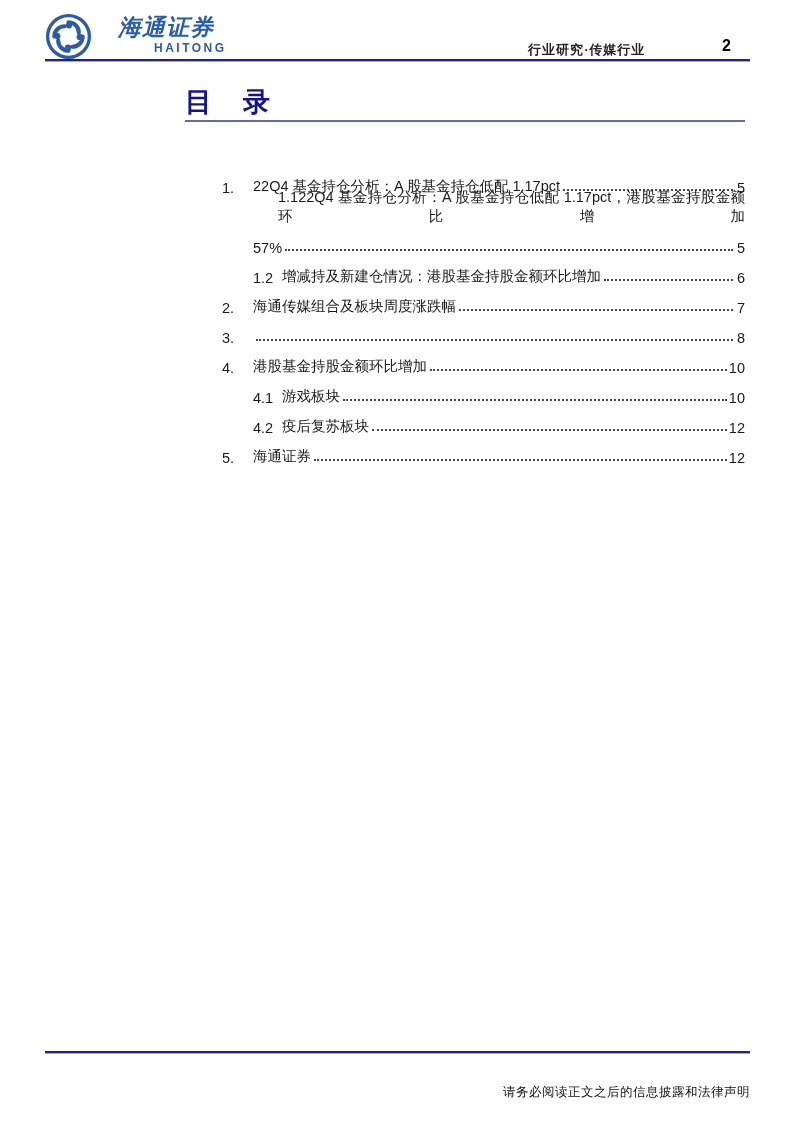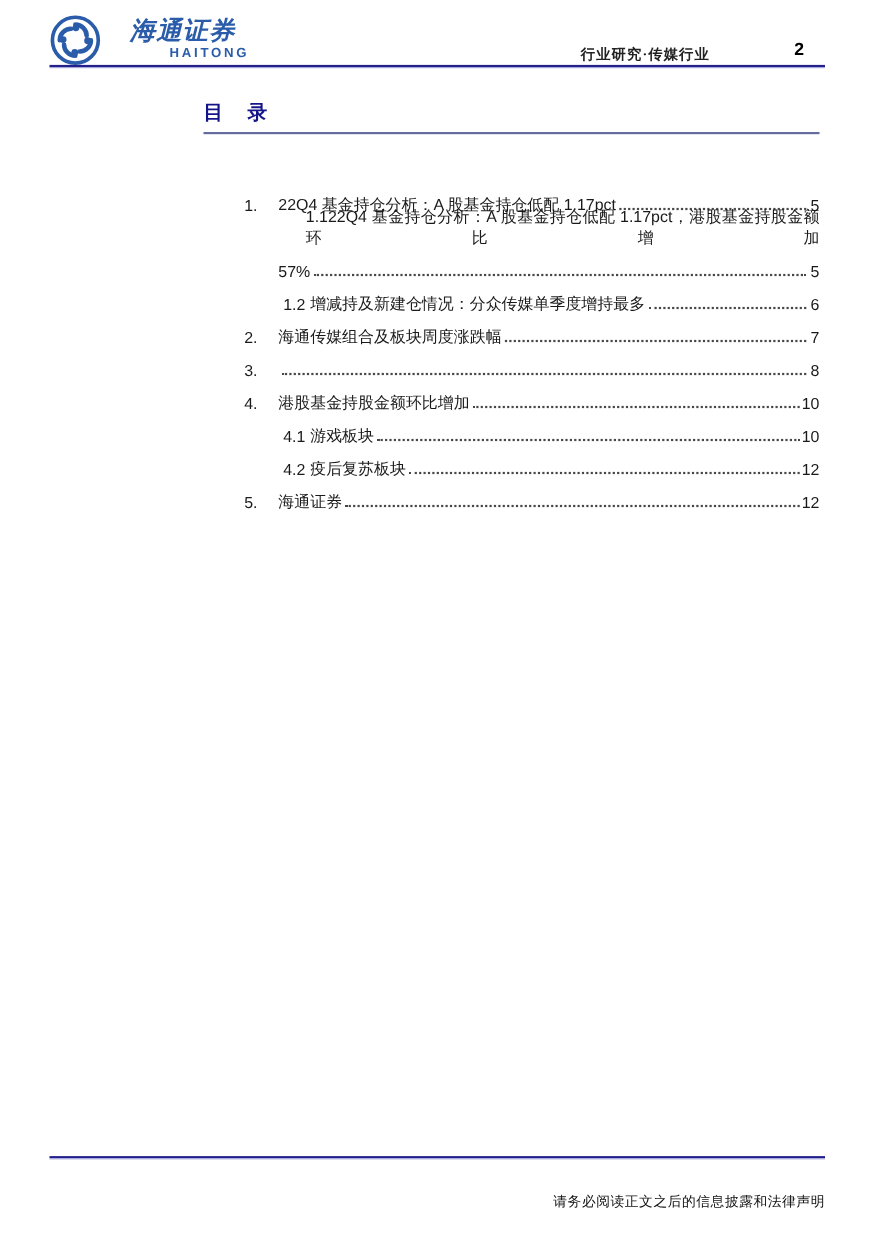--- a/index.html
+++ b/index.html
@@ -64,40 +64,40 @@
     width: 705px;
     height: 3px;
     background: linear-gradient(to bottom, #23208b 0, #23208b 2px, #a8a8da 2px, #a8a8da 3px);
   }
   .header-rule { top: 59px; }
 
   
   .toc { position: absolute; left: 185px; top: 88px; width: 560px; }
   .toc-title {
     font-family: "Liberation Serif", "DejaVu Serif", serif;
-    font-size: 18px;
+    font-size: 27px;
     font-weight: bold;
     color: #141489;
     line-height: 28px;
     letter-spacing: 2px;
   }
   .toc-underline { margin-top: 4px; height: 2px; background: #636da0; }
   .toc-list { margin-top: 44px; }
   .toc-row {
     display: flex;
     align-items: flex-end;
     height: 30px;
     font-size: 14.5px;
     color: #1a1a1a;
     cursor: pointer;
   }
   .toc-row.level-1 { padding-left: 37px; }
   .toc-row.level-1 .toc-num { width: 31px; flex: none; }
   .toc-row.level-2 { padding-left: 68px; }
-  .toc-row.level-2 .toc-num { width: 29px; flex: none; text-align: center; }
+  .toc-row.level-2 .toc-num { width: 29px; flex: none; }
   .toc-num.empty { width: 0 !important; }
   .toc-label { flex: none; white-space: nowrap; }
   .toc-row.justify .toc-label {
     flex: 1;
     white-space: normal;
     text-align: justify;
     text-align-last: justify;
     margin-left: 25px;
   }
   .toc-dots {
@@ -177,21 +177,21 @@
 
     </div>
         <div class="toc-row level-2">
       <span class="toc-num empty"></span>
       <span class="toc-label">57%</span>
       <span class="toc-dots"></span>
       <span class="toc-page">5</span>
     </div>
         <div class="toc-row level-2">
       <span class="toc-num">1.2</span>
-      <span class="toc-label">增减持及新建仓情况：分众传媒单季度增持最多</span>
+      <span class="toc-label">增减持及新建仓情况：港股基金持股金额环比增加</span>
       <span class="toc-dots"></span>
       <span class="toc-page">6</span>
     </div>
         <div class="toc-row level-1">
       <span class="toc-num">2.</span>
       <span class="toc-label">海通传媒组合及板块周度涨跌幅</span>
       <span class="toc-dots"></span>
       <span class="toc-page">7</span>
     </div>
         <div class="toc-row level-1">

